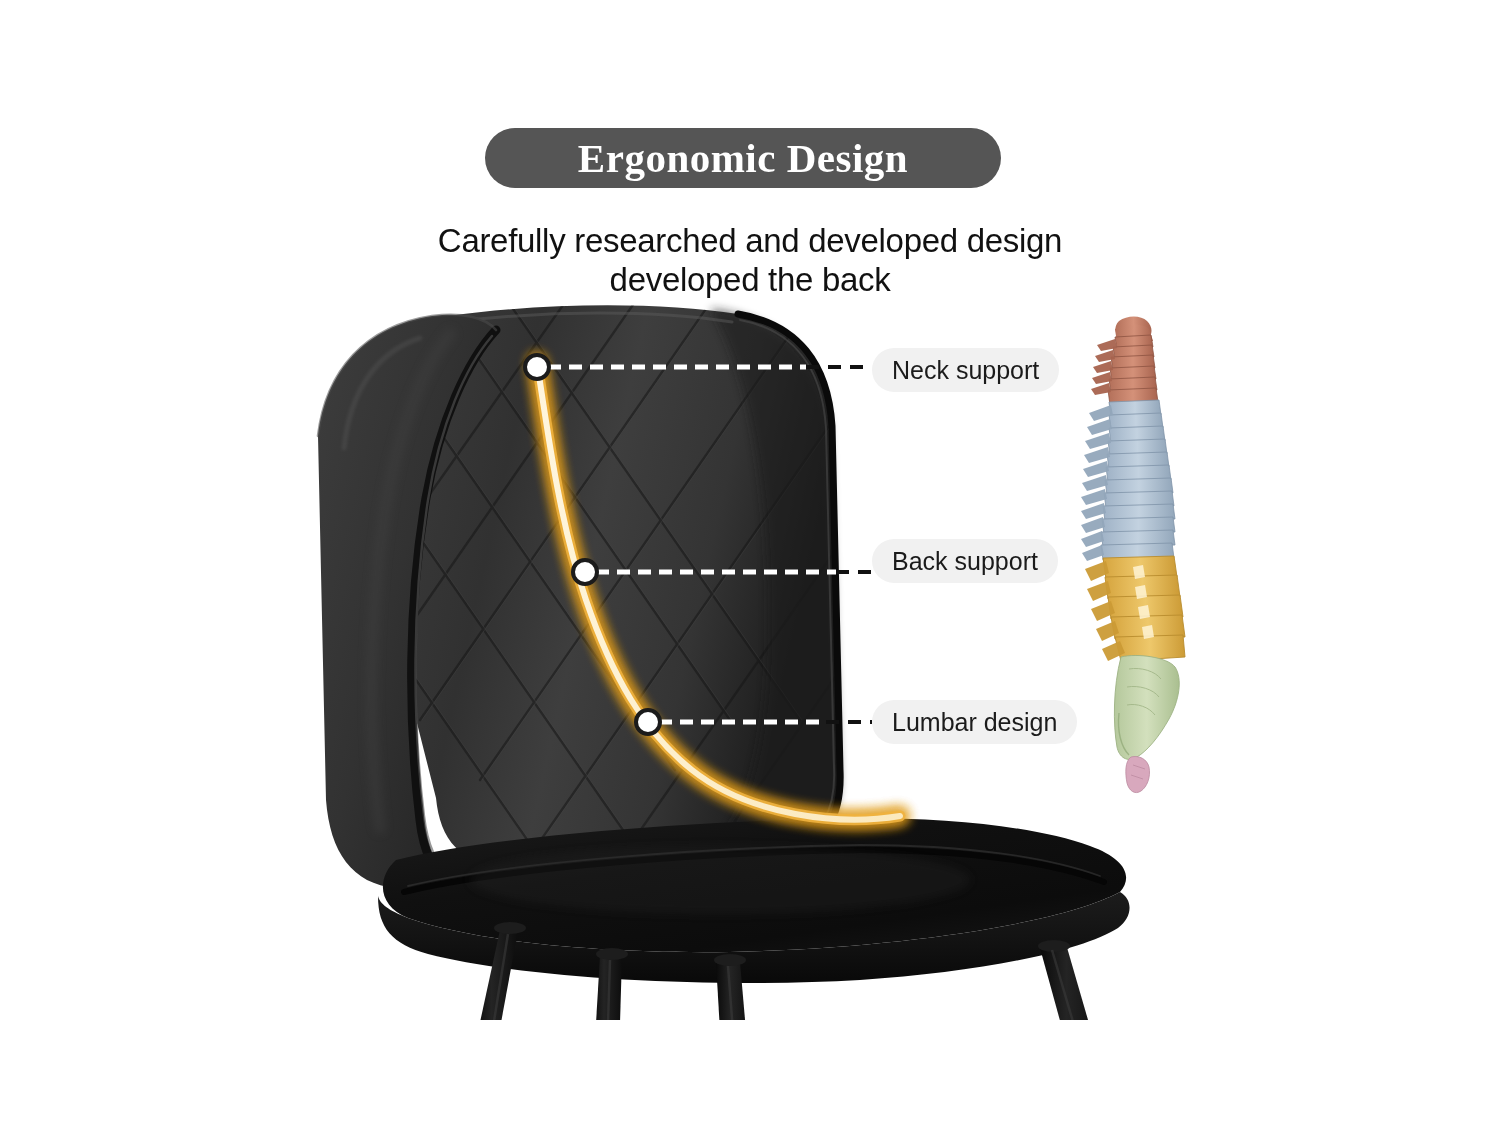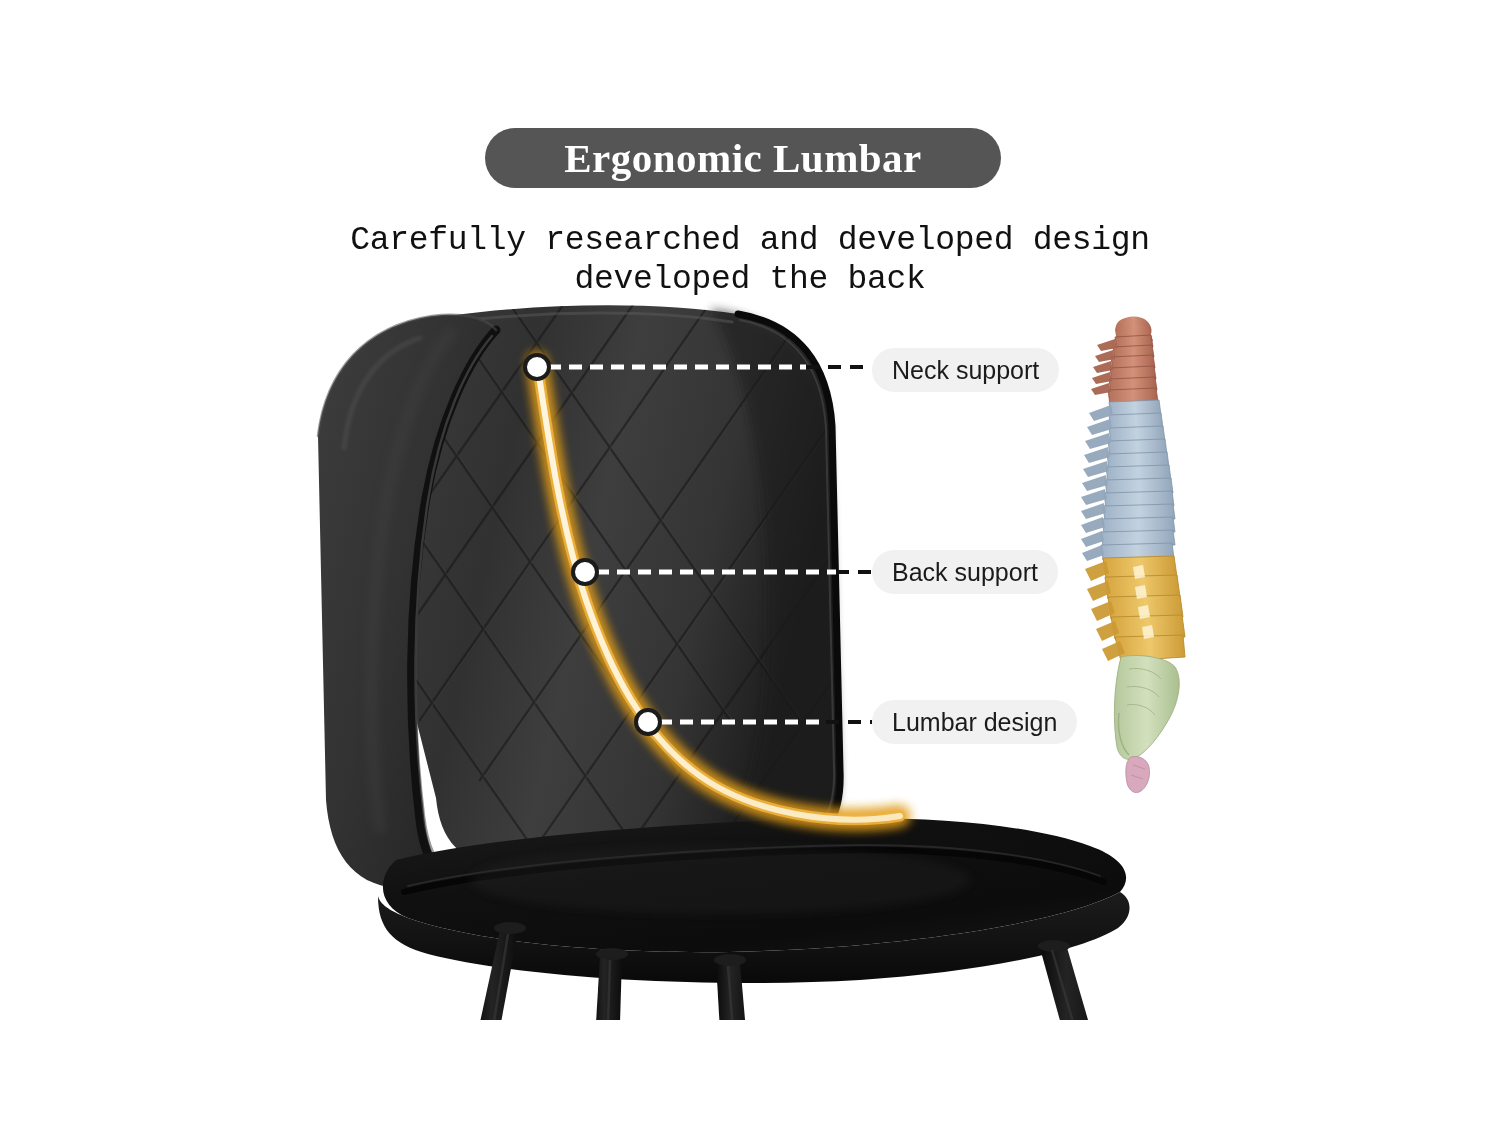--- a/index.html
+++ b/index.html
@@ -49,21 +49,21 @@
   
   #subtitle {
     position: absolute;
     left: 250px;
     top: 222px;
     width: 1000px;
     text-align: center;
     color: #111111;
     font-size: 33px;
     line-height: 1.17;
-    font-family: Liberation Mono, monospace;
+    font-family: Liberation Sans, sans-serif;
     letter-spacing: -0.3px;
   }
   #subtitle .l2 { display: block; }
 
   
   #chair-scene {
     position: absolute;
     left: 300px;
     top: 300px;
     width: 880px;
@@ -93,30 +93,30 @@
     box-sizing: border-box;
     white-space: nowrap;
   }
   .callout-label .callout-text {
     font-size: 25px;
     color: #1b1b1b;
     font-family: "Liberation Sans", sans-serif;
     line-height: 1;
   }
   #label-neck   { left: 872px; top: 348px; justify-content: center; }
-  #label-back   { left: 872px; top: 550px; align-items: center; }
+  #label-back   { left: 872px; top: 539px; align-items: center; }
   #label-lumbar { left: 872px; top: 700px; }
 </style>
 </head>
 <body>
 
 <div id="stage">
 
   <div id="title-badge">
-    <span class="title-text">Ergonomic Lumbar</span>
+    <span class="title-text">Ergonomic Design</span>
   </div>
 
   <div id="subtitle">
     <span class="l1">Carefully researched and developed design</span>
     <span class="l2">developed the back</span>
   </div>
 
   <div id="chair-scene">
     <svg id="chair-svg" width="880" height="720" viewBox="0 0 880 720" xmlns="http://www.w3.org/2000/svg">
       <defs>

